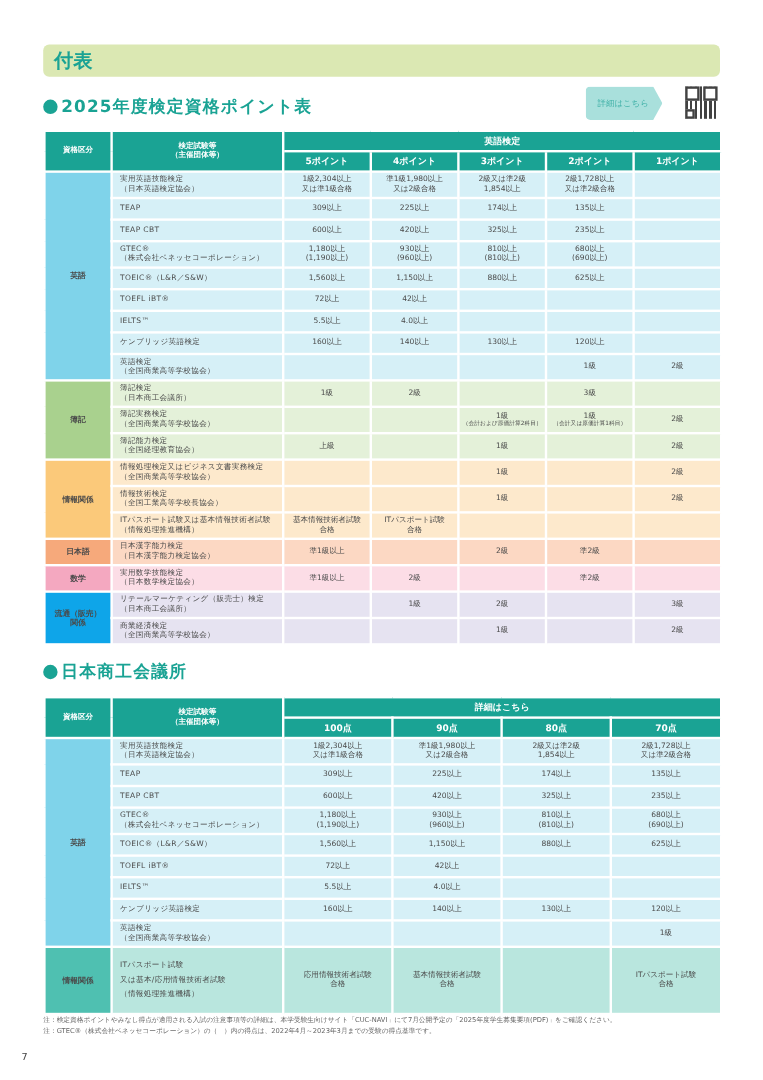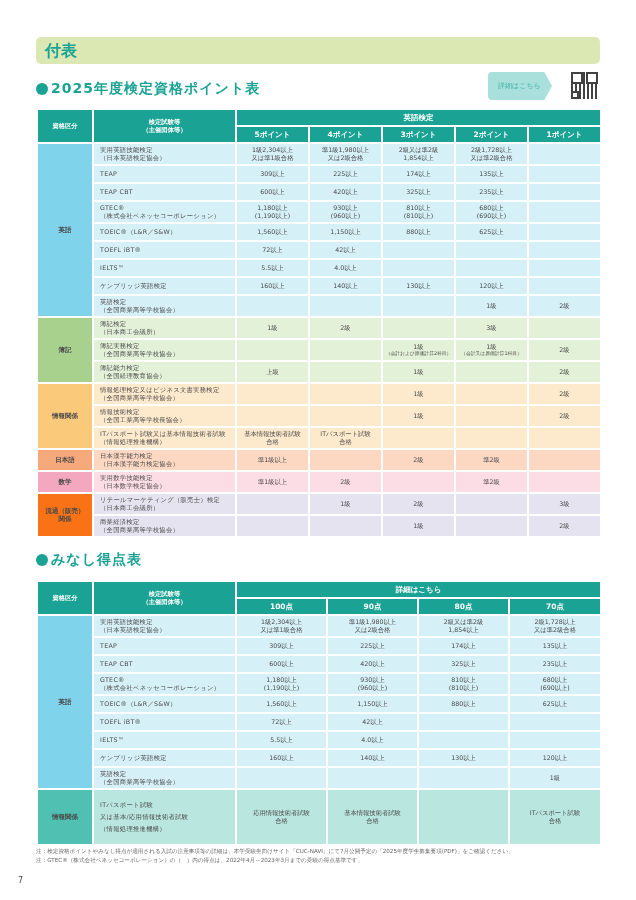--- a/index.html
+++ b/index.html
@@ -43,21 +43,21 @@
     .en td.cat { background: #7fd3ea; }
     .bo td { background: #e4f1d9; margin-top: 20px; }
     .bo td.cat { background: #a9d18e; }
     .info td { background: #fde9cc; }
     .info td.cat { background: #fbc97a; }
     .jp td { background: #fcd8c3; }
     .jp td.cat { background: #f6a97b; }
     .ma td { background: #fcdde6; }
     .ma td.cat { background: #f4a8c0; }
     .ds td { background: #e6e3f1; }
-    .ds td.cat { background: #f97316; }
+    .ds td.cat { background: #0ea5e9; }
     .ti td { background: #b9e6de; }
     .ti td.cat { background: #4fc0b1; }
     .small { font-size: 4.8px; display: block; }
 
     .notes { position: absolute; left: 36px; top: 847px; font-size: 5.6px; line-height: 1.6; color: #666; }
     .page-num { position: absolute; left: 18px; top: 876px; font-size: 8px; color: #444; }
   </style>
 </head>
 <body>
 
@@ -512,21 +512,21 @@
         </td>
         <td>
           <div style="white-space: pre-line;">2級</div>
         </td>
       </tr>
     </tbody>
 </table>
 
 <div class="section-title" style="top:551px;">
   <span class="dot"></span>
-  <span>みなし得点表</span>
+  <span>日本商工会議所</span>
 </div>
 
 <table style="top:580px;">
   <colgroup>
     <col style="width:56px">
       <col style="width:143px">
     <col style="width:91px">
       <col style="width:91px">
       <col style="width:91px">
       <col style="width:92px">

